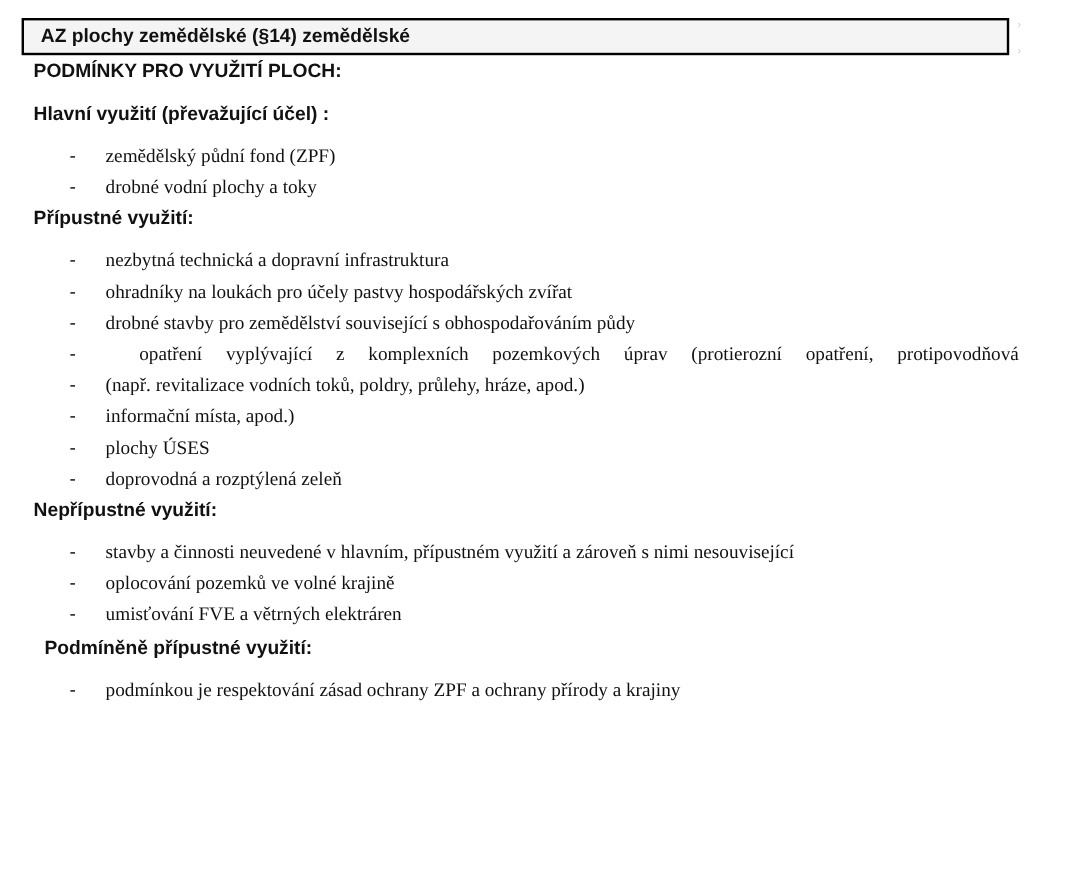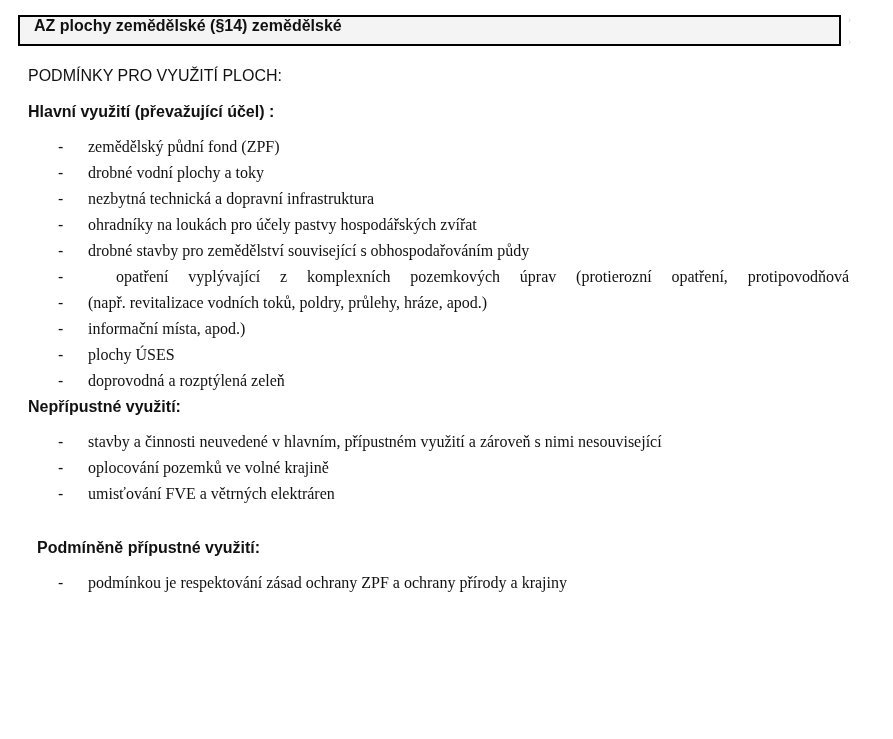--- a/index.html
+++ b/index.html
@@ -13,47 +13,47 @@
     overflow: hidden;
   }
   
   .header-box {
     margin: 15px 0 0 18px;
     width: 823px;
     height: 31px;
     border: 2px solid #000000;
     background: #f4f4f4;
     display: flex;
-    align-items: flex-start;
+    align-items: center;
     padding-left: 14px;
     font-weight: 700;
   }
   
   .artifact {
     position: absolute;
     left: 848px;
     width: 7px; height: 7px;
     color: #cfcfcf;
     font-size: 9px; line-height: 7px;
   }
   .artifact.a1 { top: 17px; }
   .artifact.a2 { top: 39px; }
 
   .doc-title {
-    margin: 19px 0 14px 28px;
+    margin: 3px 0 14px 28px;
     line-height: 22px;
-    font-weight: 400;
+    font-weight: 700;
   }
   .sec-h {
     margin: 2px 0 13px 28px;
     line-height: 22px;
     font-weight: 700;
   }
   .sec-h.indent { margin-left: 37px; }
-  .sec-h.extra  { margin-top: 32px; }
+  .sec-h.extra  { margin-top: 6px; }
 
   .items { margin: 0 0 2px 0; }
   .item {
     display: flex;
     margin: 0 44px 4px 58px;
     line-height: 22px;
   }
   .item .dash { flex: 0 0 30px; }
   .item .txt  { flex: 1 1 auto; font-family: Liberation Serif, serif; }
   .txt .ln { line-height: 22px; }
@@ -84,20 +84,21 @@
           <div class="ln">zemědělský půdní fond (ZPF)</div>
         </div>
       </div>
       <div class="item">
         <span class="dash">-</span>
         <div class="txt">
           <div class="ln">drobné vodní plochy a toky</div>
         </div>
       </div>
     </div>
+    <div class="sec-h">Přípustné využití:</div>
     <div class="items">
       <div class="item">
         <span class="dash">-</span>
         <div class="txt">
           <div class="ln">nezbytná technická a dopravní infrastruktura</div>
         </div>
       </div>
       <div class="item">
         <span class="dash">-</span>
         <div class="txt">

